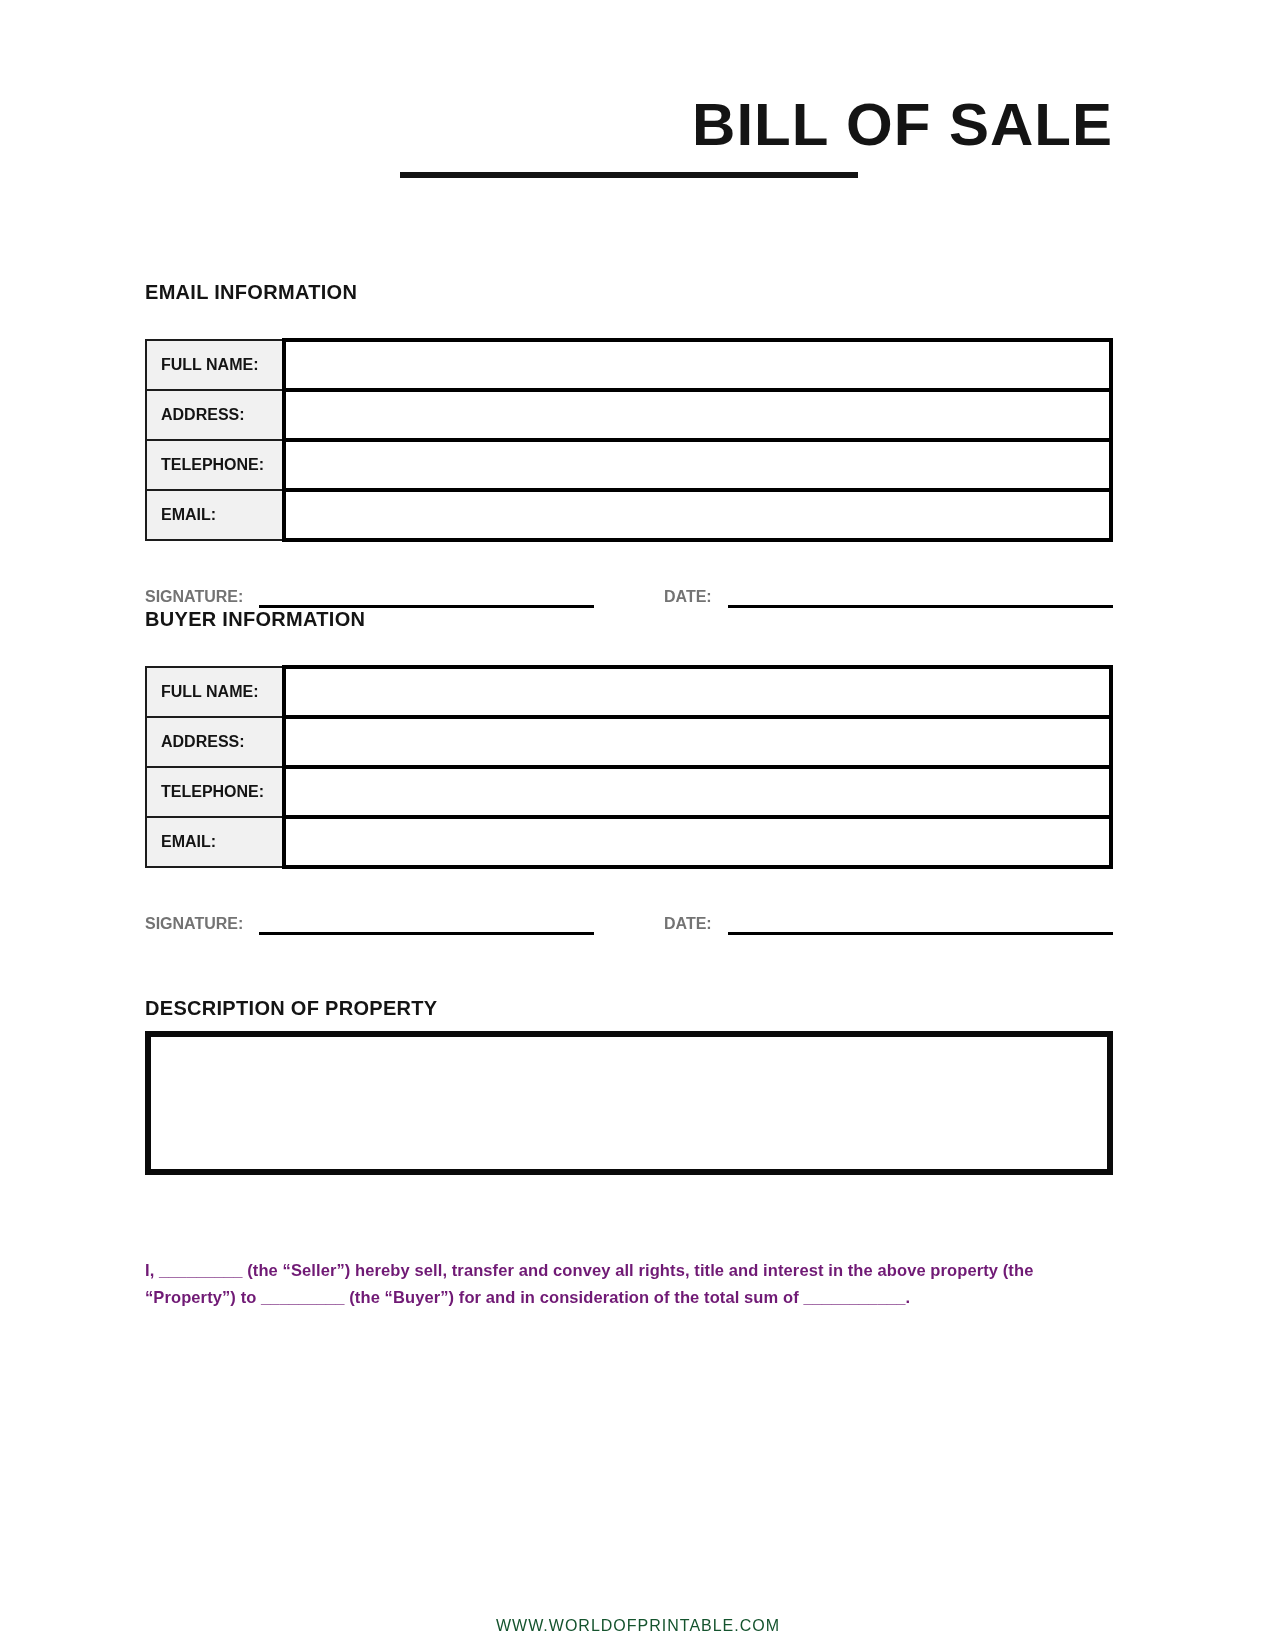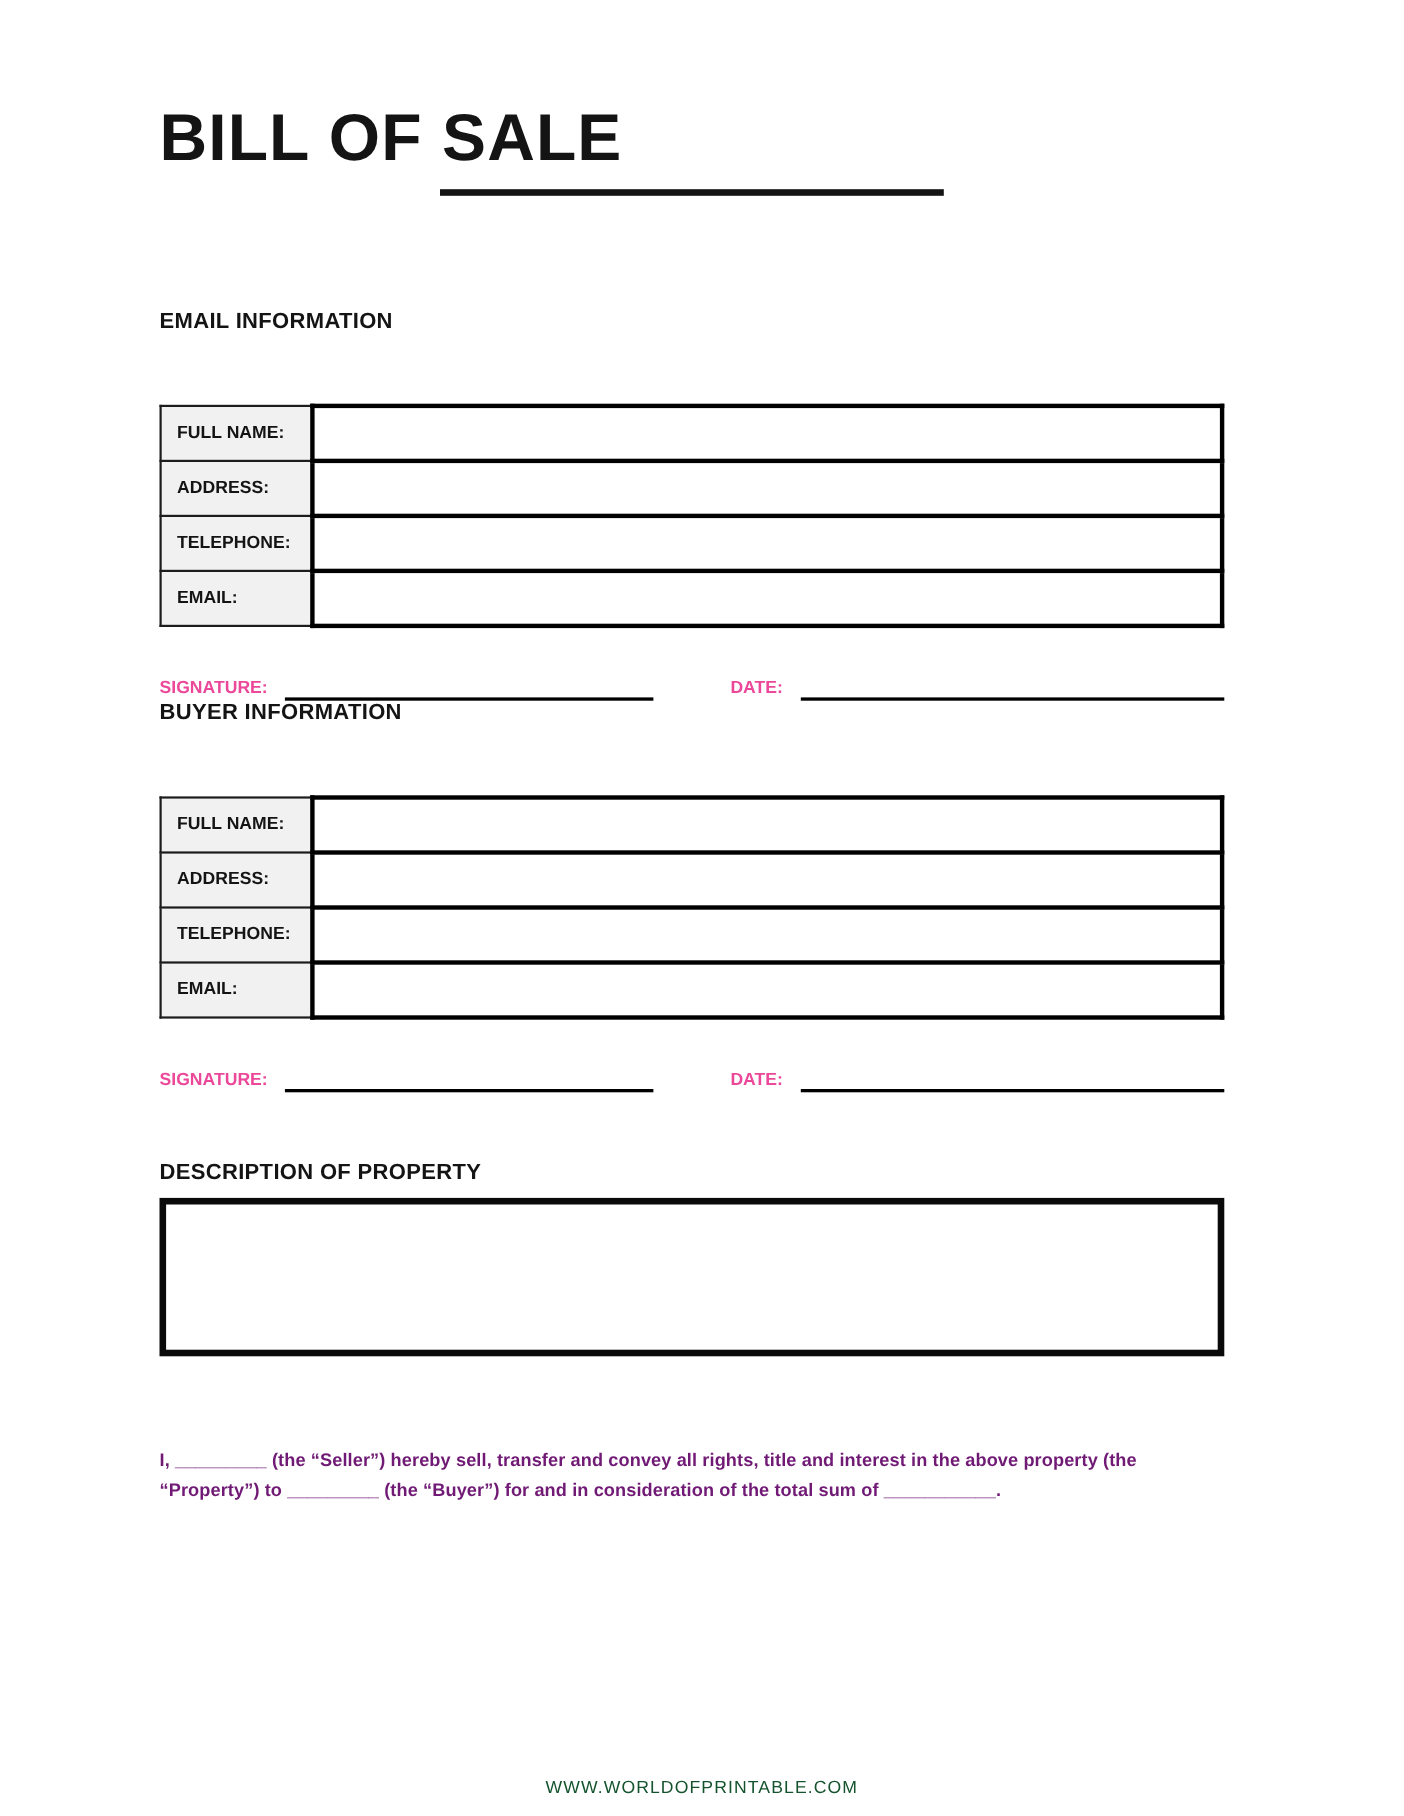--- a/index.html
+++ b/index.html
@@ -14,21 +14,21 @@
   }
   .page {
     position: relative;
     width: 100%;
     height: 100%;
     padding: 0 163px 0 145px;
   }
   
   .title-wrap {
     padding-top: 92px;
-    text-align: left;
+    text-align: right;
   }
   .doc-title {
     font-size: 60px;
     font-weight: 800;
     letter-spacing: 1px;
     color: #141414;
     line-height: 1.1;
   }
   .title-underline {
     width: 458px;
@@ -42,21 +42,21 @@
     font-weight: 800;
     letter-spacing: 0.3px;
     color: #141414;
   }
   .seller-heading { margin-top: 103px; }
   .buyer-heading  { }
   .desc-heading   { margin-top: 62px; }
   
   table.info-table {
     width: 100%;
-    margin-top: 63px;
+    margin-top: 34px;
     border-collapse: collapse;
     table-layout: fixed;
     border-radius: 18px;
   }
   table.info-table td {
     height: 50px;
     vertical-align: middle;
   }
   td.label-cell {
     width: 138px;
@@ -91,21 +91,21 @@
     align-items: flex-end;
   }
   .sig-col {
     flex: 1;
     display: flex;
     align-items: flex-end;
   }
   .sig-label {
     font-size: 16px;
     font-weight: 700;
-    color: #ec4899;
+    color: #737373;
     white-space: nowrap;
     padding-bottom: 2px;
   }
   .sig-line {
     flex: 1;
     margin-left: 16px;
     border: none;
     border-bottom: 3px solid #000000;
     outline: none;
     background: transparent;

